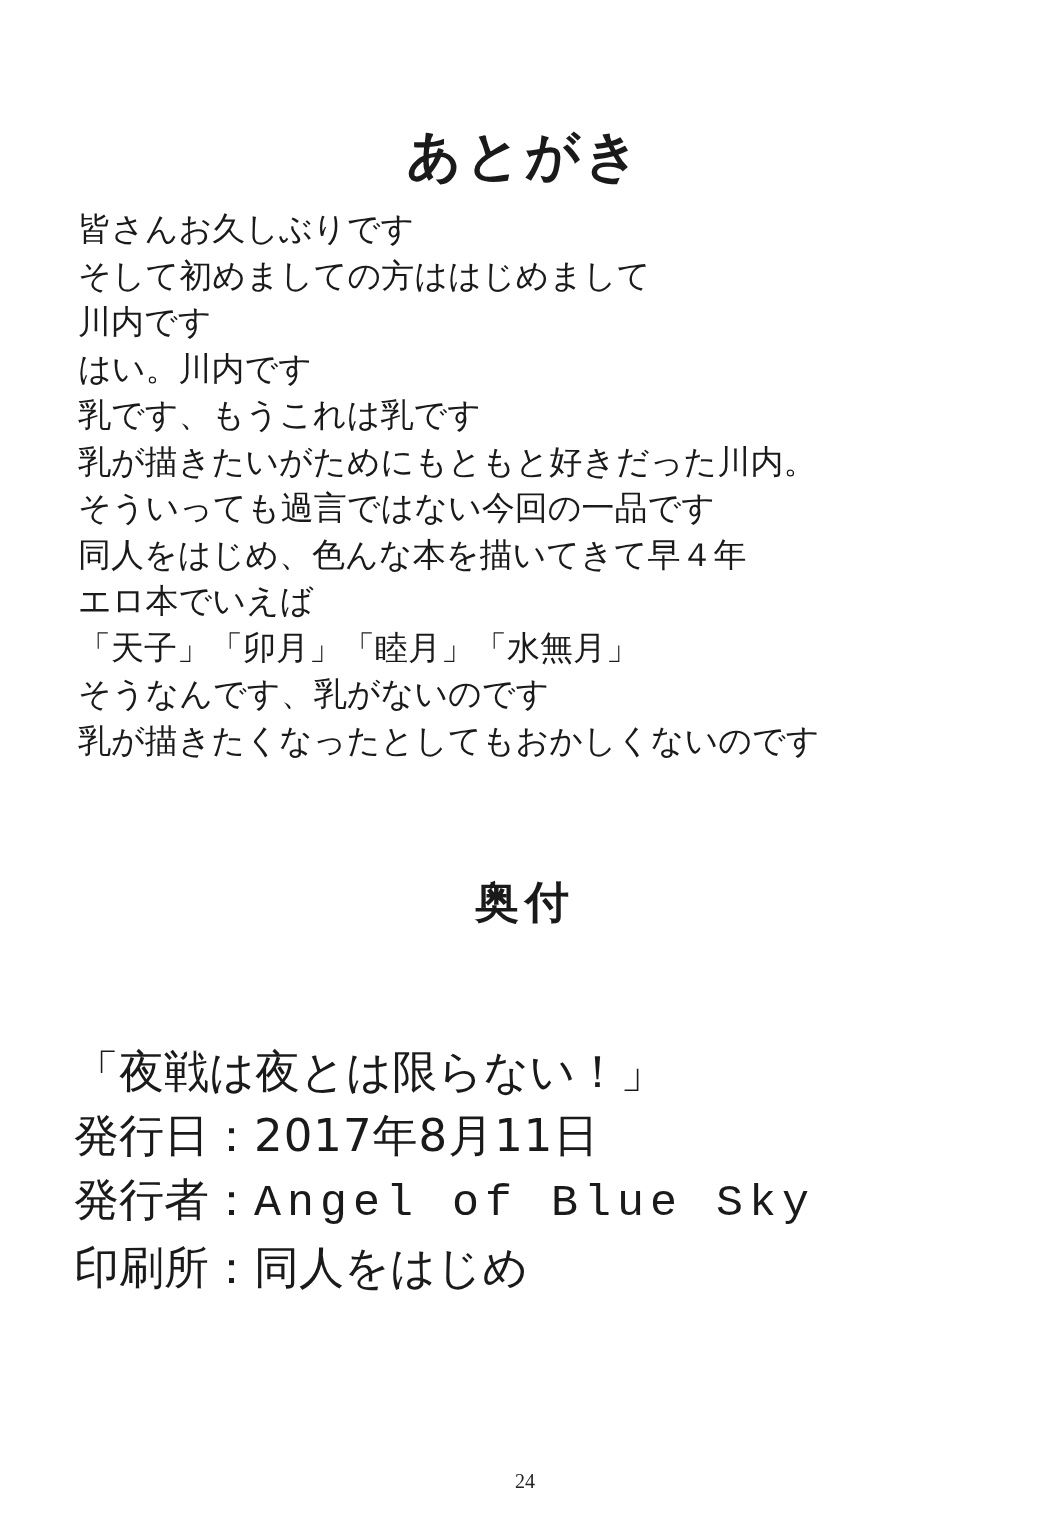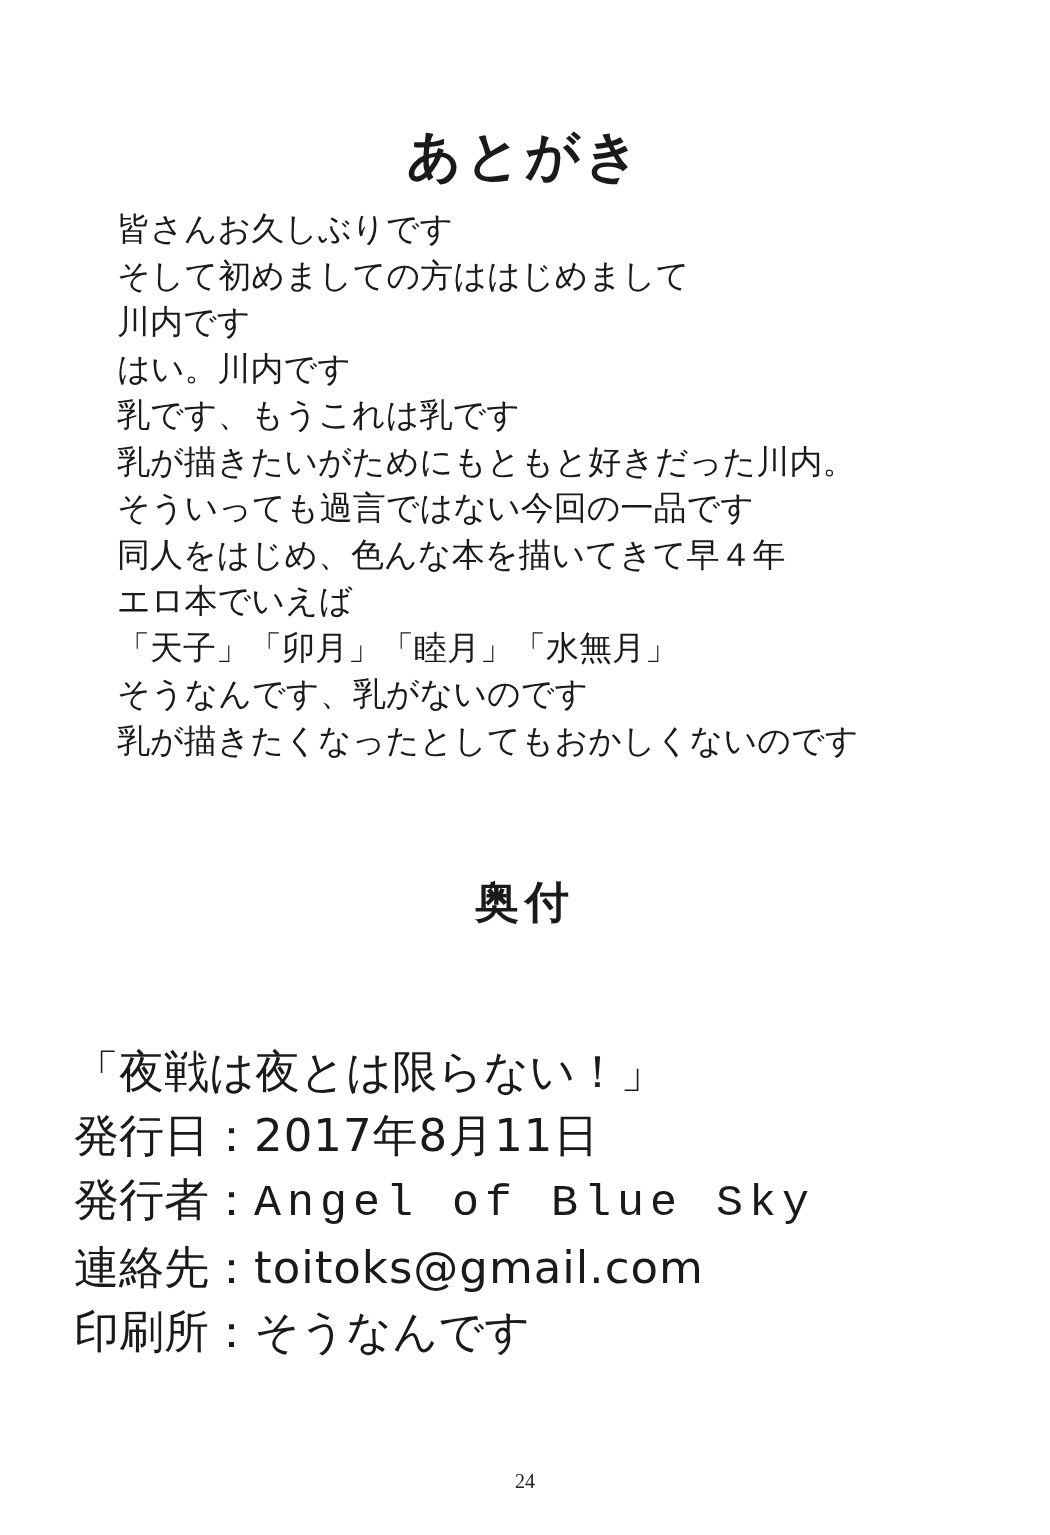--- a/index.html
+++ b/index.html
@@ -40,21 +40,20 @@
     top: 206px;
     left: 78px;
     width: 920px;
     font-size: 33px;
     line-height: 46.5px;
     font-weight: 500;
     letter-spacing: 0px;
   }
   .afterword-body .line {
     white-space: nowrap;
-    margin-left: 39px;
   }
 
   
   .colophon-heading {
     position: absolute;
     top: 878px;
     left: 0;
     width: 1050px;
     text-align: center;
     font-size: 44px;
@@ -120,22 +119,19 @@
 
   <div class="colophon-body">
     <div class="row">「夜戦は夜とは限らない！」</div>
     <div class="row">
       <span>発行日：</span><span class="latin">2017年8月11日</span>
     </div>
     <div class="row">
       <span>発行者：</span><span class="latin spaced">Angel of Blue Sky</span>
     </div>
     <div class="row">
-      <span>連絡先：</span><span class="latin">toitoks@gmail.com</span>
-    </div>
-    <div class="row">
-      <span>印刷所：</span><span>そうなんです</span>
+      <span>印刷所：</span><span>同人をはじめ</span>
     </div>
   </div>
 
   <div class="page-number">24</div>
 
 </div>
 
 </body></html>

